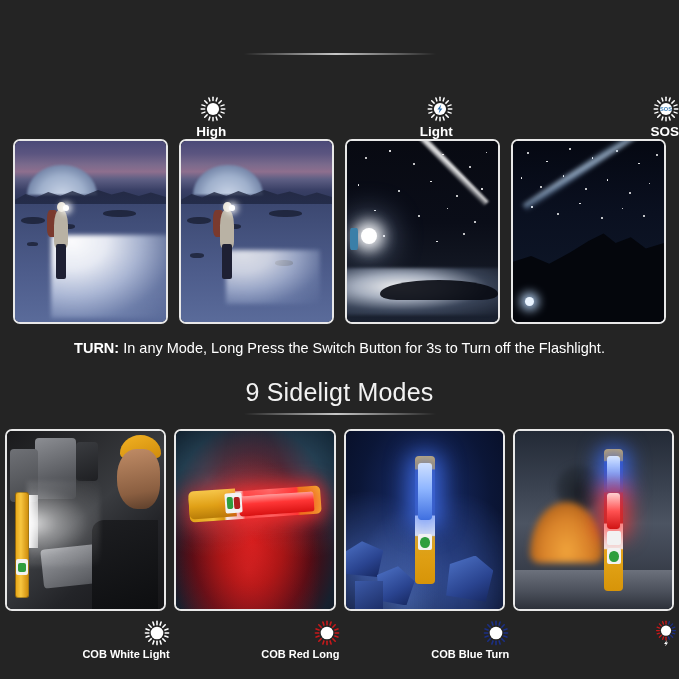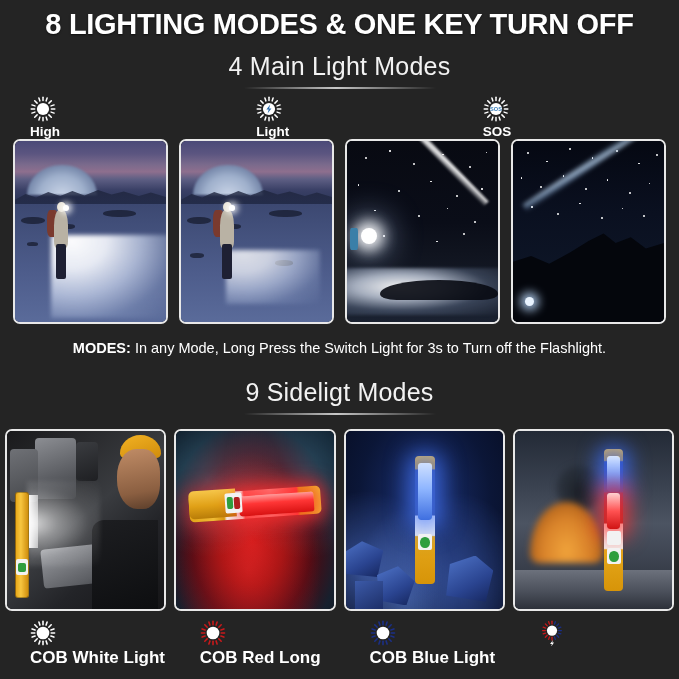--- a/index.html
+++ b/index.html
@@ -55,21 +55,21 @@
   .label-row {
     position: absolute;
     left: 0; width: 679px;
     display: flex;
   }
   .label-row.top { top: 96px; }
   .label-cell {
     flex: 1 1 0;
     display: flex;
     flex-direction: column;
-    align-items: flex-start;
+    align-items: flex-end;
     justify-content: flex-start;
     margin-left: 30px;
   }
   .mode-label {
     color: #ffffff;
     font-size: 13.5px;
     font-weight: 700;
     margin-top: 2px;
     text-align: center;
     line-height: 1.15;
@@ -322,31 +322,29 @@
     top: 340px; left: 0; width: 679px;
     text-align: center;
     color: #ffffff;
     font-size: 14.5px;
     white-space: nowrap;
   }
   .tips b { font-weight: 700; }
 
   
   .label-row.bottom { top: 620px; align-items: flex-start; }
-  .label-row.bottom .mode-label { font-size: 17px; }
+  .label-row.bottom .mode-label { font-size: 11px; }
 </style>
 </head>
 <body>
 
 <div class="page">
 
-  <div class="main-title">8 LIGHTING MODES &amp; ONE KEY TURN OFF</div>
 
   <div class="sub-title-wrap first">
-    <div class="sub-title">4 Main Light Modes</div>
     <div class="sub-underline"></div>
   </div>
 
   <div class="label-row top">
 
     <div class="label-cell">
       <span class="burst">
         <svg viewBox="0 0 26 26">
           <g stroke="#ffffff" stroke-width="1.5" stroke-linecap="round">
             <line x1="13" y1="1.2" x2="13" y2="4.6"></line>
@@ -524,21 +522,21 @@
           <span class="star" style="left:86%;top:41%;width:2px;height:2px"></span>
         </div>
         <div class="mountain-sil"></div>
         <div class="sos-beam" style="left:8%;top:35%;width:92%;height:8px;transform:rotate(-34deg);transform-origin:0 50%"></div>
         <div class="sos-source" style="left:8%;top:86%"></div>
       </div>
     </div>
   </div>
 
   <div class="tips">
-    <b>MODES:</b><span> In any Mode, Long Press the Switch Light for 3s to Turn off the Flashlight.</span>
+    <b>TURN:</b><span> In any Mode, Long Press the Switch Button for 3s to Turn off the Flashlight.</span>
   </div>
 
   <div class="sub-title-wrap second">
     <div class="sub-title">9 Sideligt Modes</div>
     <div class="sub-underline"></div>
   </div>
 
   <div class="panel-row bottom">
 
     <div class="panel">
@@ -674,21 +672,21 @@
             <line x1="2.1" y1="17.1" x2="5.1" y2="16.1"></line>
               <line x1="20.9" y1="9.9" x2="23.9" y2="8.9"></line>
             <line x1="2.1" y1="8.9" x2="5.1" y2="9.9"></line>
               <line x1="20.9" y1="16.1" x2="23.9" y2="17.1"></line>
             <line x1="8.9" y1="23.9" x2="9.9" y2="20.9"></line>
               <line x1="16.1" y1="5.1" x2="17.1" y2="2.1"></line>
           </g>
           <circle cx="13" cy="13" r="6.3" fill="#ffffff"></circle>
         </svg>
       </span>
-      <div class="mode-label">COB Blue Light</div>
+      <div class="mode-label">COB Blue Turn</div>
     </div>
 
     <div class="label-cell">
       <span class="burst">
         <svg viewBox="0 0 26 32">
           <g stroke="#c8191b" stroke-width="1.6" stroke-linecap="round">
             <line x1="13" y1="1.4" x2="13" y2="4.8"></line>
             <line x1="1.4" y1="13" x2="4.8" y2="13"></line>
             <line x1="4.8" y1="4.8" x2="7.2" y2="7.2"></line>
             <line x1="4.8" y1="21.2" x2="7.2" y2="18.8"></line>

